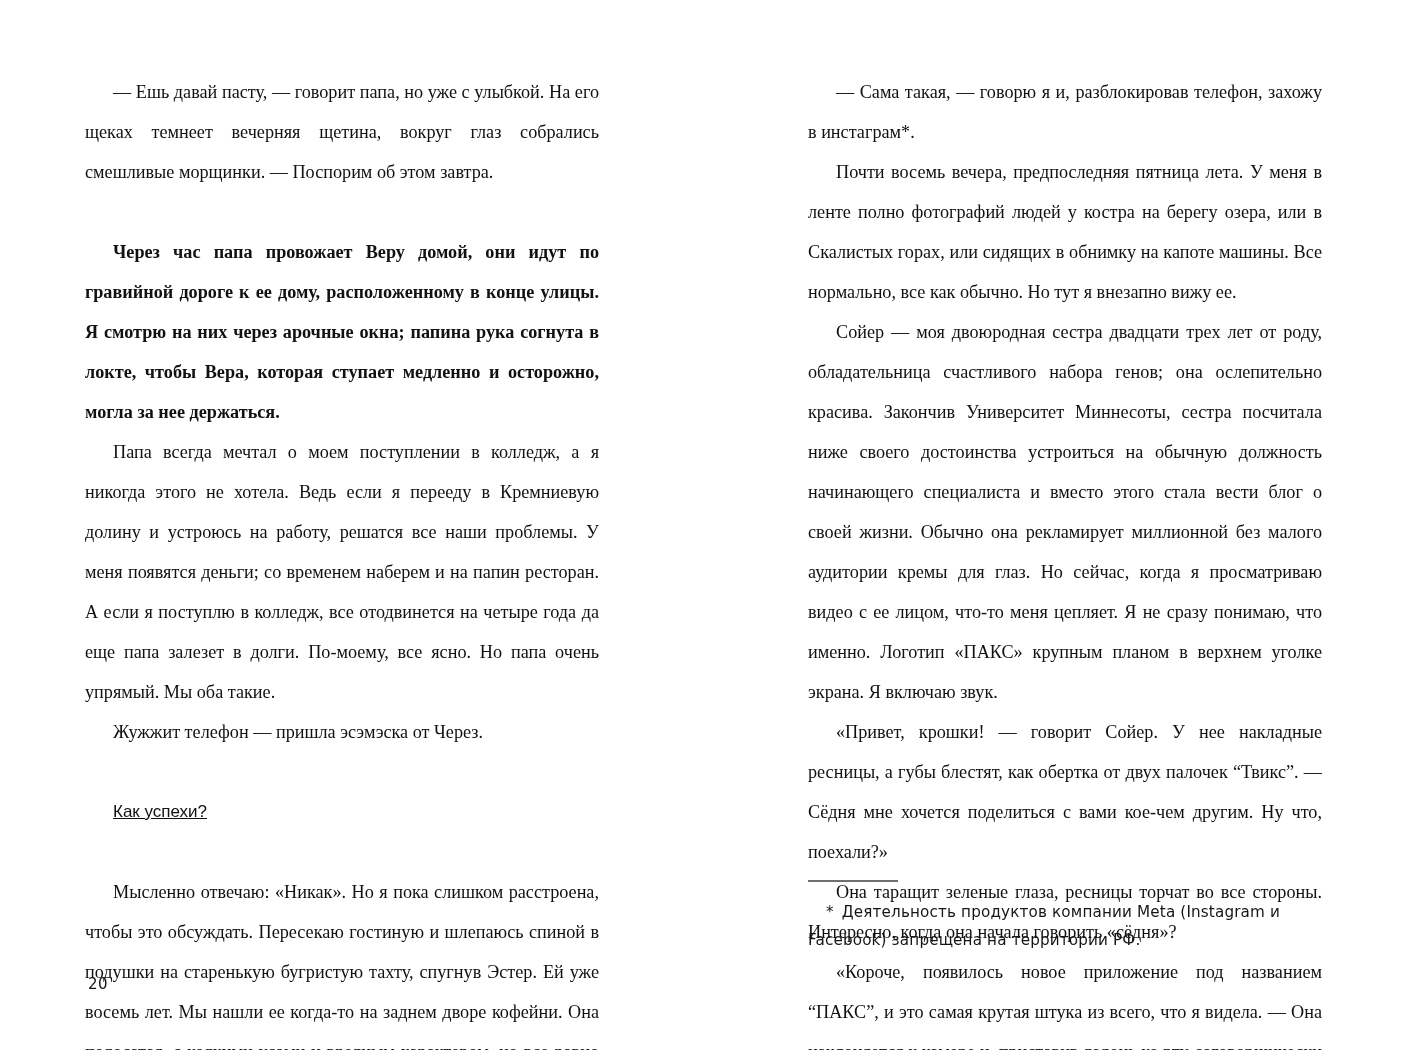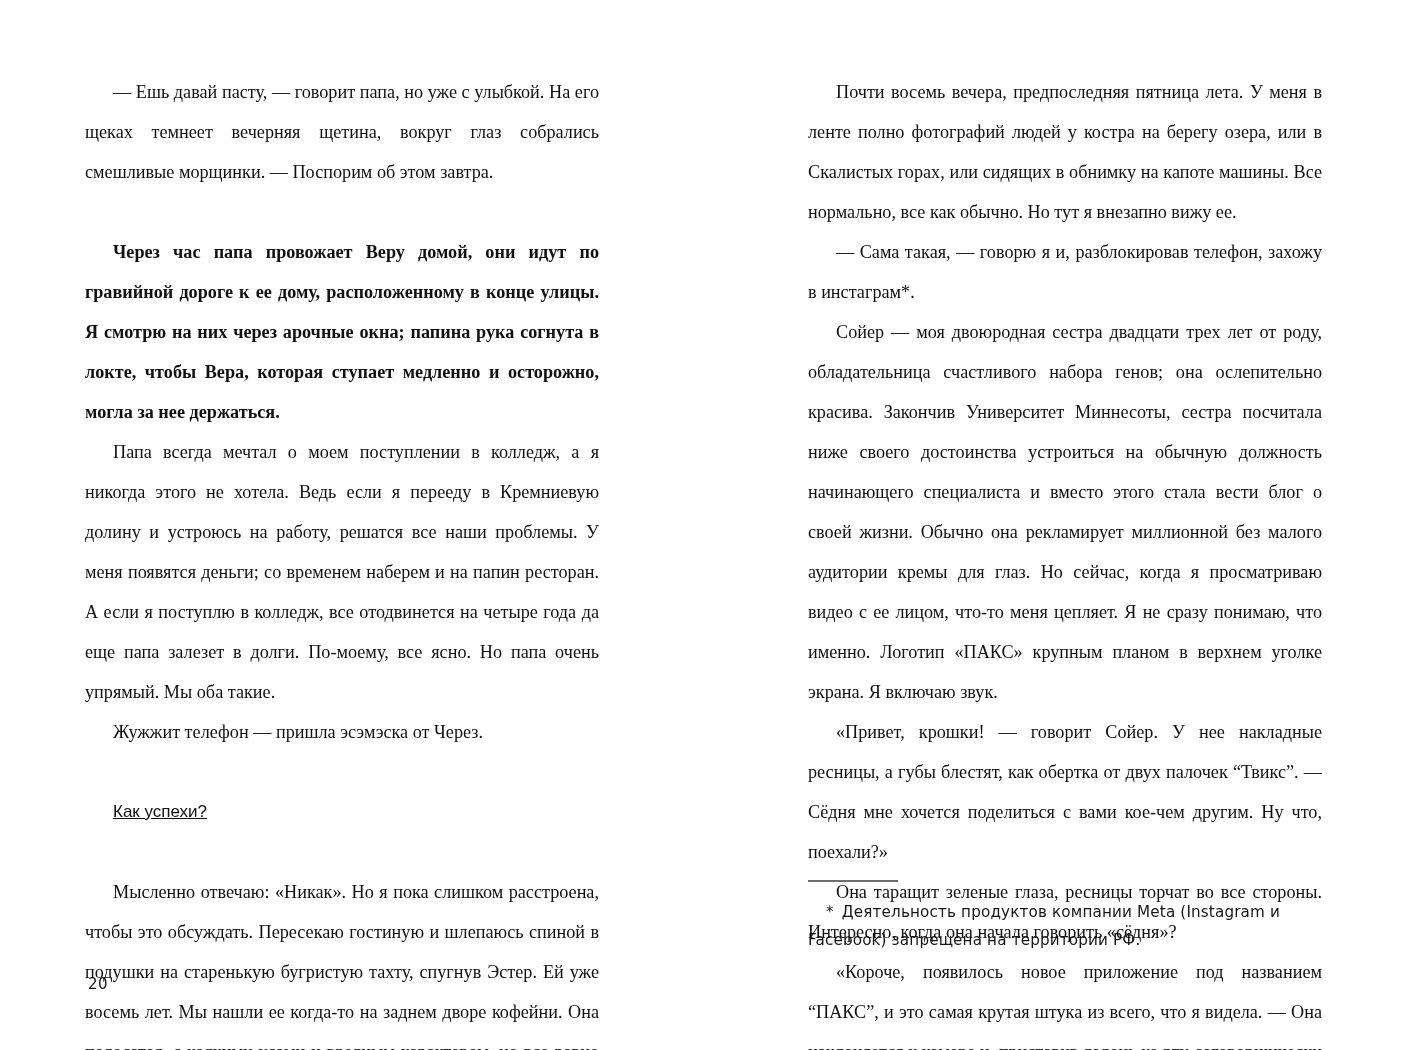--- a/index.html
+++ b/index.html
@@ -124,23 +124,23 @@
       <p class="para">Мысленно отвечаю: «Никак». Но я пока слишком расстроена, чтобы это обсуждать. Пересекаю гостиную и шлепаюсь спиной в подушки на старенькую бугристую тахту, спугнув Эстер. Ей уже восемь лет. Мы нашли ее когда-то на заднем дворе кофейни. Она полосатая, с колкими усами и вредным характером, но все равно наша любимица.</p>
 
     </div>
 
     <div class="folio folio-left">20</div>
   </div>
 
   <div class="page page-right">
     <div class="textblock">
 
+      <p class="para">— Сама такая, — говорю я и, разблокировав телефон, захожу в инстаграм*.</p>
+
       <p class="para">Почти восемь вечера, предпоследняя пятница лета. У меня в ленте полно фотографий людей у костра на берегу озера, или в Скалистых горах, или сидящих в обнимку на капоте машины. Все нормально, все как обычно. Но тут я внезапно вижу ее.</p>
-
-      <p class="para">— Сама такая, — говорю я и, разблокировав телефон, захожу в инстаграм*.</p>
 
       <p class="para">Сойер — моя двоюродная сестра двадцати трех лет от роду, обладательница счастливого набора генов; она ослепительно красива. Закончив Университет Миннесоты, сестра посчитала ниже своего достоинства устроиться на обычную должность начинающего специалиста и вместо этого стала вести блог о своей жизни. Обычно она рекламирует миллионной без малого аудитории кремы для глаз. Но сейчас, когда я просматриваю видео с ее лицом, что-то меня цепляет. Я не сразу понимаю, что именно. Логотип «ПАКС» крупным планом в верхнем уголке экрана. Я включаю звук.</p>
 
       <p class="para">«Привет, крошки! — говорит Сойер. У нее накладные ресницы, а губы блестят, как обертка от двух палочек “Твикс”. — Сёдня мне хочется поделиться с вами кое-чем другим. Ну что, поехали?»</p>
 
       <p class="para">Она таращит зеленые глаза, ресницы торчат во все стороны. Интересно, когда она начала говорить «сёдня»?</p>
 
       <p class="para">«Короче, появилось новое приложение под названием “ПАКС”, и это самая крутая штука из всего, что я видела. — Она наклоняется к камере и, приставив ладонь ко рту, заговорщически шепчет: — Признаюсь, я не совсем объективна, поскольку</p>
 
     </div>

